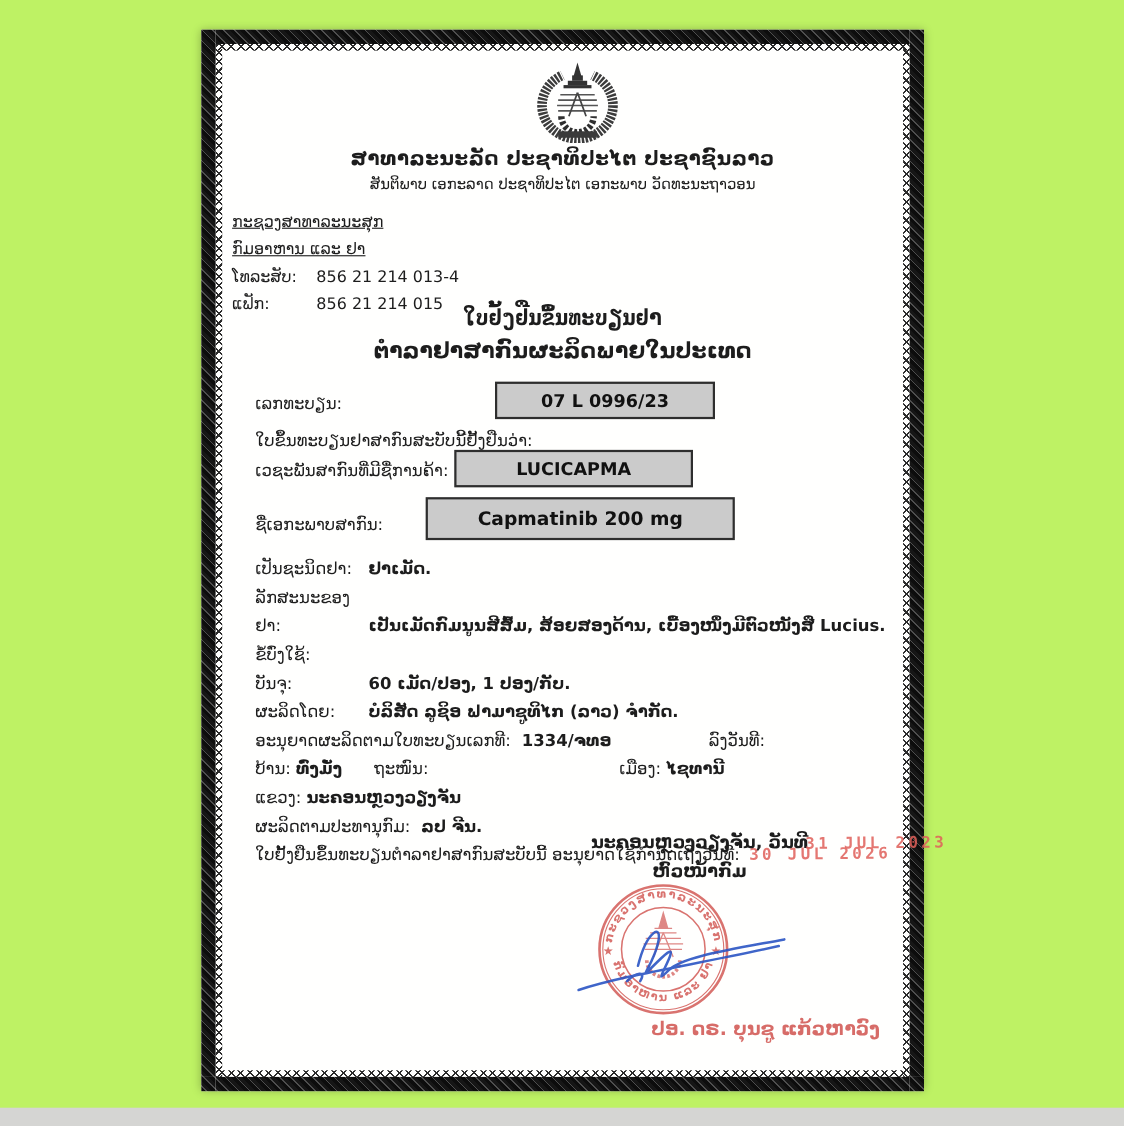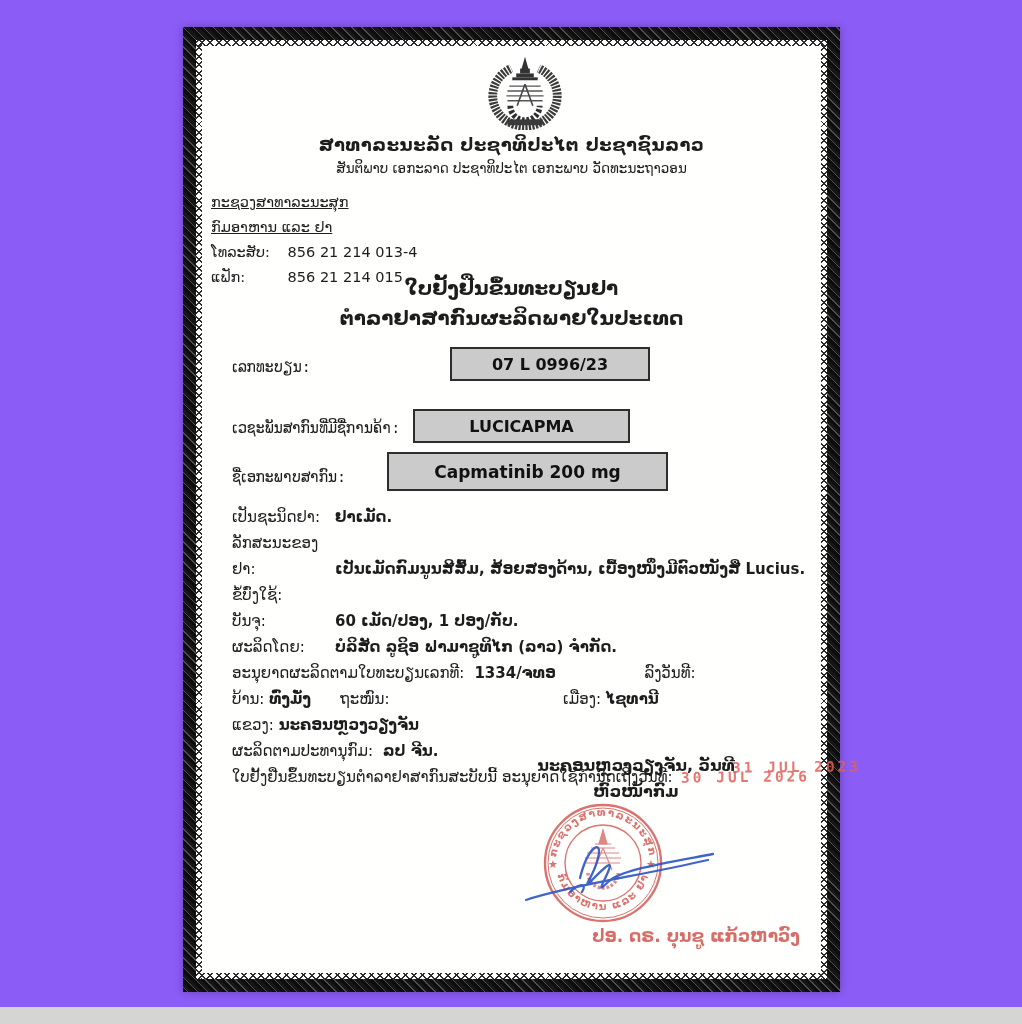--- a/index.html
+++ b/index.html
@@ -1,17 +1,17 @@
 <!DOCTYPE html>
 <html><head>
 <meta charset="utf-8">
 <style>
   html,body{margin:0;padding:0;}
   body{font-family:"DejaVu Sans","Liberation Sans",sans-serif;}
-  .canvas{position:relative;width:1022px;height:1024px;background:#8b5cf6;overflow:hidden;}
+  .canvas{position:relative;width:1022px;height:1024px;background:#bef264;overflow:hidden;}
   .bottom-strip{position:absolute;left:0;right:0;bottom:0;height:17px;background:#d5d5d3;}
   .page{position:absolute;left:183px;top:27px;width:631px;height:939px;background:#fffffe;
         border:13px solid #1c1c1c;
         border-image:repeating-linear-gradient(45deg,#0d0d0d 0 3px,#4e4e4e 3px 4px,#161616 4px 7px) 13;
         box-shadow:0 0 8px rgba(0,0,0,.28);}
   .zz{position:absolute;pointer-events:none;
       background:repeating-linear-gradient(45deg,#2b2b2b 0 1.4px,transparent 1.4px 6px),
                  repeating-linear-gradient(-45deg,#2b2b2b 0 1.4px,transparent 1.4px 6px);}
   .zz.t{top:0;left:0;right:0;height:6px;}
   .zz.b{bottom:0;left:0;right:0;height:6px;}
@@ -19,23 +19,23 @@
   .zz.r{top:0;bottom:0;right:0;width:6px;}
   .content{position:absolute;inset:0;color:#1d1d1d;font-size:15px;}
   .abs{position:absolute;}
   .ctr{left:0;right:0;text-align:center;}
   .b{font-weight:bold;}
   .u{text-decoration:underline;}
   .emblem{left:286px;top:14px;}
   .country1{top:94px;font-weight:bold;font-size:18px;letter-spacing:.5px;}
   .country2{top:120px;font-size:13.5px;}
   .contact{left:15px;top:150px;line-height:25px;font-size:14.5px;}
-  .title1{top:236px;font-weight:bold;font-size:20px;}
+  .title1{top:236px;font-weight:bold;font-size:20px;font-family:Liberation Mono, monospace;}
   .title2{top:266px;font-weight:bold;font-size:20px;}
-  .lab{position:absolute;left:36px;font-family:Liberation Mono, monospace;}
+  .lab{position:absolute;left:36px;}
   .valbox{position:absolute;background:#cbcbcb;border:2px solid #2e2e2e;
           display:flex;align-items:center;justify-content:center;
           font-weight:bold;color:#111;}
   .rows{position:absolute;left:36px;top:464px;right:16px;line-height:26px;}
   .row{display:flex;align-items:flex-end;}
   .lbl{flex:none;width:103px;}
   .val{flex:1;font-weight:bold;}
   .seg{display:inline-block;}
   .stamp-date{display:inline-block;color:#e0605a;font-family:"DejaVu Sans Mono","Liberation Mono",monospace;
               font-weight:bold;letter-spacing:3px;font-size:14.5px;opacity:.85;transform:rotate(-.6deg);}
@@ -87,20 +87,21 @@
           <span>856 21 214 015</span>
         </div>
       </div>
 
       <div class="abs ctr title1">ໃບຢັ້ງຢືນຂຶ້ນທະບຽນຢາ</div>
       <div class="abs ctr title2">ຕຳລາຢາສາກົນຜະລິດພາຍໃນປະເທດ</div>
 
       <div class="lab" style="top:318px">ເລກທະບຽນ:</div>
       <div class="valbox" style="left:254px;top:307px;width:196px;height:30px;font-size:16px">07 L 0996/23</div>
 
+      <div class="lab" style="top:351px">ໃບຂຶ້ນທະບຽນຢາສາກົນສະບັບນີ້ຢັ້ງຢືນວ່າ:</div>
 
       <div class="lab" style="top:379px">ເວຊະພັນສາກົນທີ່ມີຊື່ການຄ້າ:</div>
       <div class="valbox" style="left:217px;top:369px;width:213px;height:30px;font-size:16px">LUCICAPMA</div>
 
       <div class="lab" style="top:428px">ຊື່ເອກະພາບສາກົນ:</div>
       <div class="valbox" style="left:191px;top:412px;width:277px;height:35px;font-size:17px">Capmatinib 200 mg</div>
 
       <div class="rows">
         <div class="row">
           <span class="lbl">ເປັນຊະນິດຢາ:</span>

